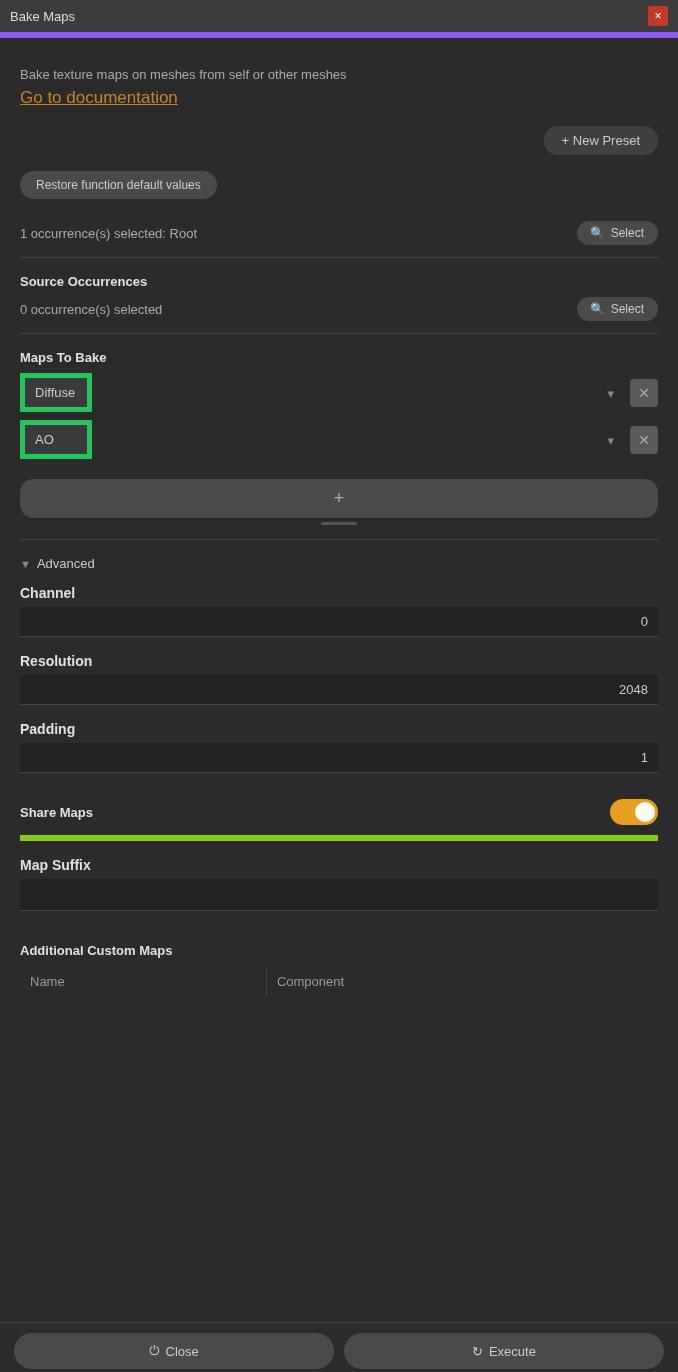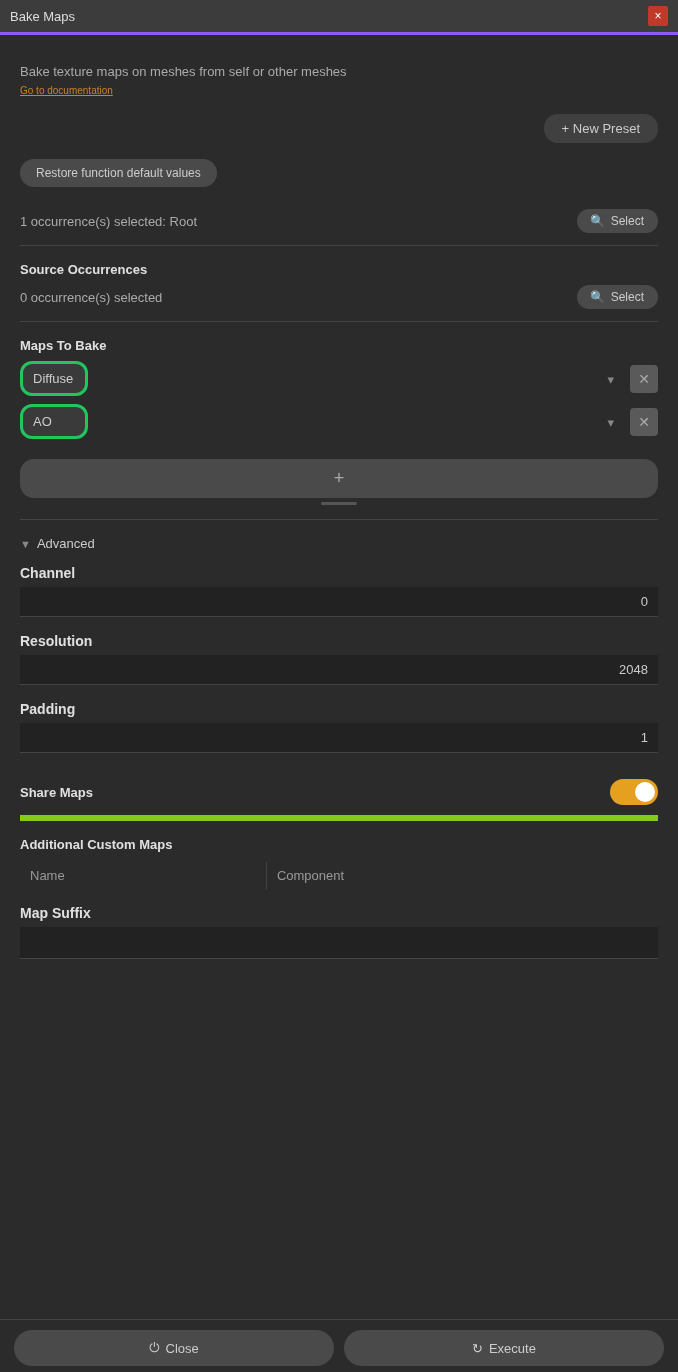--- a/index.html
+++ b/index.html
@@ -12,21 +12,21 @@
       color: #ccc;
     }
 
     
     .title-bar {
       display: flex;
       align-items: center;
       justify-content: space-between;
       background: #3c3c3c;
       padding: 6px 10px;
-      border-bottom: 3px solid #8b5cf6;
+      border-bottom: 6px solid #8b5cf6;
     }
     .title-bar-title {
       color: #ddd;
       font-size: 13px;
     }
     .close-btn {
       background: #c0392b;
       border: none;
       color: white;
       width: 20px;
@@ -58,21 +58,21 @@
 
     .desc-text {
       color: #aaa;
       font-size: 13px;
       margin-bottom: 6px;
     }
     .doc-link {
       color: #c8832a;
       text-decoration: underline;
       cursor: pointer;
-      font-size: 10px;
+      font-size: 17px;
       margin-bottom: 18px;
       display: block;
     }
 
     .top-buttons-row {
       display: flex;
       justify-content: flex-end;
       margin-bottom: 16px;
     }
     .new-preset-btn {
@@ -145,24 +145,24 @@
     
     .dropdown-row {
       display: flex;
       align-items: center;
       gap: 6px;
       margin-bottom: 8px;
     }
     .map-select {
       flex: 1;
       background: #3a3a3a;
-      border: 3px solid #22c55e;
+      border: 5px solid #22c55e;
       color: #ccc;
       padding: 7px 10px;
-      border-radius: 12px;
+      border-radius: 0;
       font-size: 13px;
       appearance: none;
       cursor: pointer;
     }
     .select-wrapper {
       flex: 1;
       position: relative;
     }
     .select-wrapper::after {
       content: '▾';
@@ -454,34 +454,34 @@
 
     <div class="toggle-row">
       <span class="toggle-label">Share Maps</span>
       <label class="toggle-switch">
 
         <div class="toggle-slider"></div>
       </label>
     </div>
 
     <div class="field-section">
+      <div class="field-label">Map Suffix</div>
+      <input type="text" class="suffix-input" style="">
+    </div>
+
+    <div class="field-section">
       <div class="custom-maps-label">Additional Custom Maps</div>
       <table class="custom-maps-table">
         <thead>
           <tr>
             <th>Name</th>
             <th>Component</th>
           </tr>
         </thead>
       </table>
-    </div>
-
-    <div class="field-section">
-      <div class="field-label">Map Suffix</div>
-      <input type="text" class="suffix-input" style="">
     </div>
 
   </div>
 </div>
 
 <div class="bottom-bar">
   <button class="bottom-btn">
     <span>⏻</span>
     <span>Close</span>
   </button>

